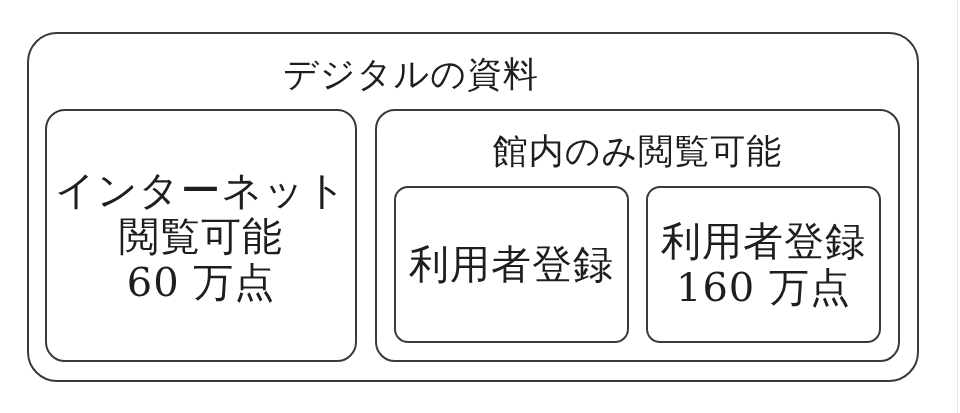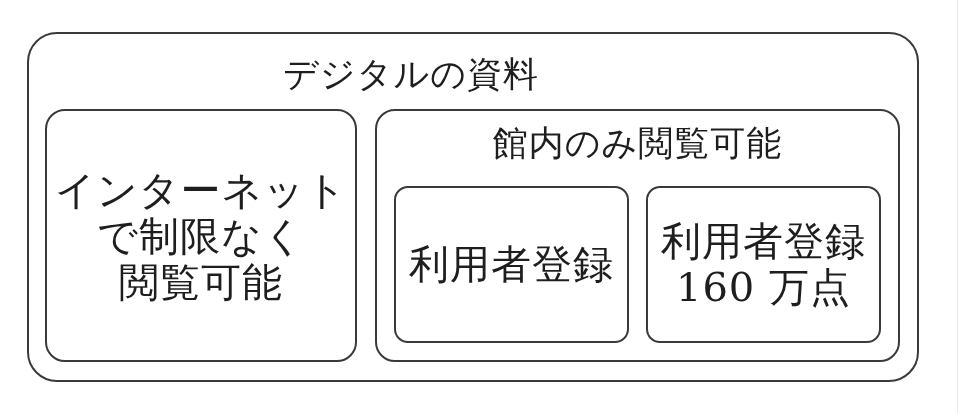--- a/index.html
+++ b/index.html
@@ -8,38 +8,38 @@
       font-family: "DejaVu Serif", "Liberation Serif", serif; color:#1e1e1e;
     }
     .box { position:absolute; border:2px solid #3a3a3a; box-sizing:border-box; }
     .outer { left:27px; top:32px; width:892px; height:350px; border-radius:30px; }
     .left  { left:45px; top:109px; width:312px; height:253px; border-radius:20px; }
     .right { left:375px; top:109px; width:525px; height:253px; border-radius:20px; }
     .sub1  { left:394px; top:186px; width:235px; height:157px; border-radius:14px; }
     .sub2  { left:646px; top:186px; width:235px; height:157px; border-radius:14px; }
     .title { position:absolute; text-align:center; font-size:35px; line-height:40px; letter-spacing:1px; }
     .outer-title { left:27px; width:768px; top:54px; }
-    .right-title { left:375px; width:525px; top:123px; }
+    .right-title { left:375px; width:525px; top:131px; }
     .stack { position:absolute; display:flex; flex-direction:column; align-items:center; justify-content:center; font-size:40px; line-height:46px; letter-spacing:1px; }
     .left-stack { left:45px; top:141px; width:312px; height:190px; }
     .sub1-stack { left:394px; top:194px; width:235px; height:140px; }
     .sub2-stack { left:646px; top:194px; width:235px; height:140px; }
     .edge { position:absolute; left:957px; top:0; width:1px; height:413px; background:#e6e6e6; }
   </style>
 </head>
 <body>
 
 <div class="box outer"></div>
 <div class="title outer-title">デジタルの資料</div>
 
 <div class="box left"></div>
 <div class="stack left-stack">
   <span>インターネット</span>
-  <span>で制限なく</span>
   <span>閲覧可能</span>
+  <span>60 万点</span>
 </div>
 
 <div class="box right"></div>
 <div class="title right-title">館内のみ閲覧可能</div>
 
 <div class="box sub1"></div>
 <div class="stack sub1-stack">
   <span>利用者登録</span>
 </div>
 

